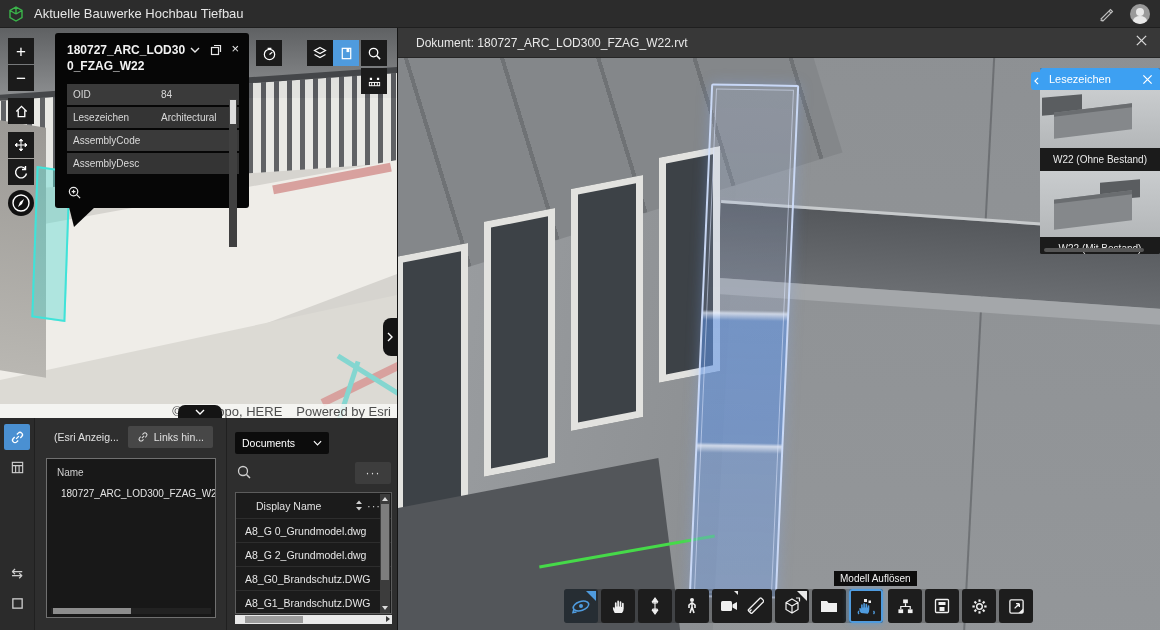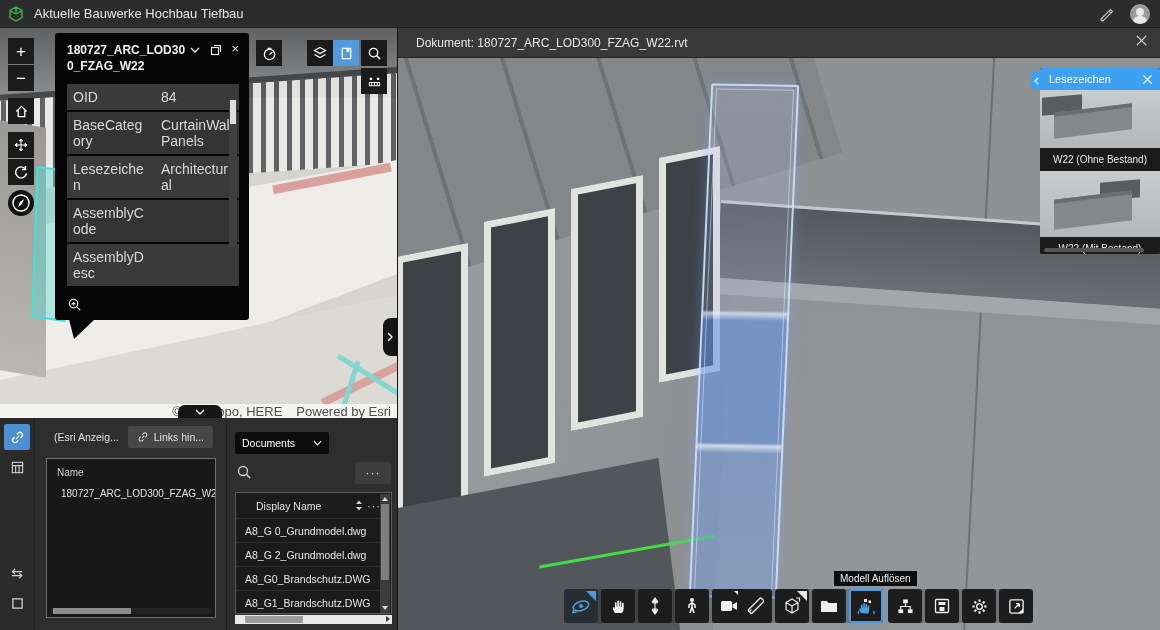--- a/index.html
+++ b/index.html
@@ -69,21 +69,21 @@
   #measure-btn { position:absolute; left:361px; top:40px; }
 
   
   #popup { position:absolute; left:55px; top:33px; width:194px; z-index:50;
            background:#060606; border-radius:3px; padding:9px 10px 8px 12px; }
   #popup .hd { display:flex; }
   #popup .hd .t { flex:1; font-size:12px; font-weight:bold; color:#f2f2f2;
                   line-height:1.35; word-break:break-all; padding-right:4px; }
   #popup .hd .ic { display:flex; gap:9px; padding-top:2px; }
   #popup table.props { margin-top:8px; width:172px; border-collapse:separate; border-spacing:0 2px; }
-  #popup table.props td { background:#3a3a3a; font-size:14px; color:#d9d9d9;
+  #popup table.props td { background:#3a3a3a; font-size:10px; color:#d9d9d9;
                           padding:5px 6px; vertical-align:top; word-break:break-all; }
   #popup table.props tr:nth-child(even) td { background:#343434; }
   #popup td.lbl { width:88px; }
   #popup .scroll { position:absolute; right:12px; top:66px; width:8px; height:148px; background:#404040; }
   #popup .scroll .thumb { position:absolute; top:1px; left:1px; width:6px; height:24px; background:#dcdcdc; }
   #popup .zoomto { margin-top:9px; }
   #popup .tail { position:absolute; left:14px; bottom:-19px; }
 
   
   #bl-rail { position:absolute; left:0; top:418px; width:34px; height:212px; background:#2b2b2b; z-index:6; }
@@ -341,24 +341,20 @@
         <span style="color:#e8e8e8;font-size:13px;line-height:10px;">×</span>
       </div>
     </div>
     <table class="props">
       <tbody>
           <tr>
         <td class="lbl">OID</td>
         <td>84</td>
       </tr>
       <tr>
-        <td class="lbl">BaseCategory</td>
-        <td>CurtainWallPanels</td>
-      </tr>
-      <tr>
         <td class="lbl">Lesezeichen</td>
         <td>Architectural</td>
       </tr>
       <tr>
         <td class="lbl">AssemblyCode</td>
         <td></td>
       </tr>
       <tr>
         <td class="lbl">AssemblyDesc</td>
         <td></td>

